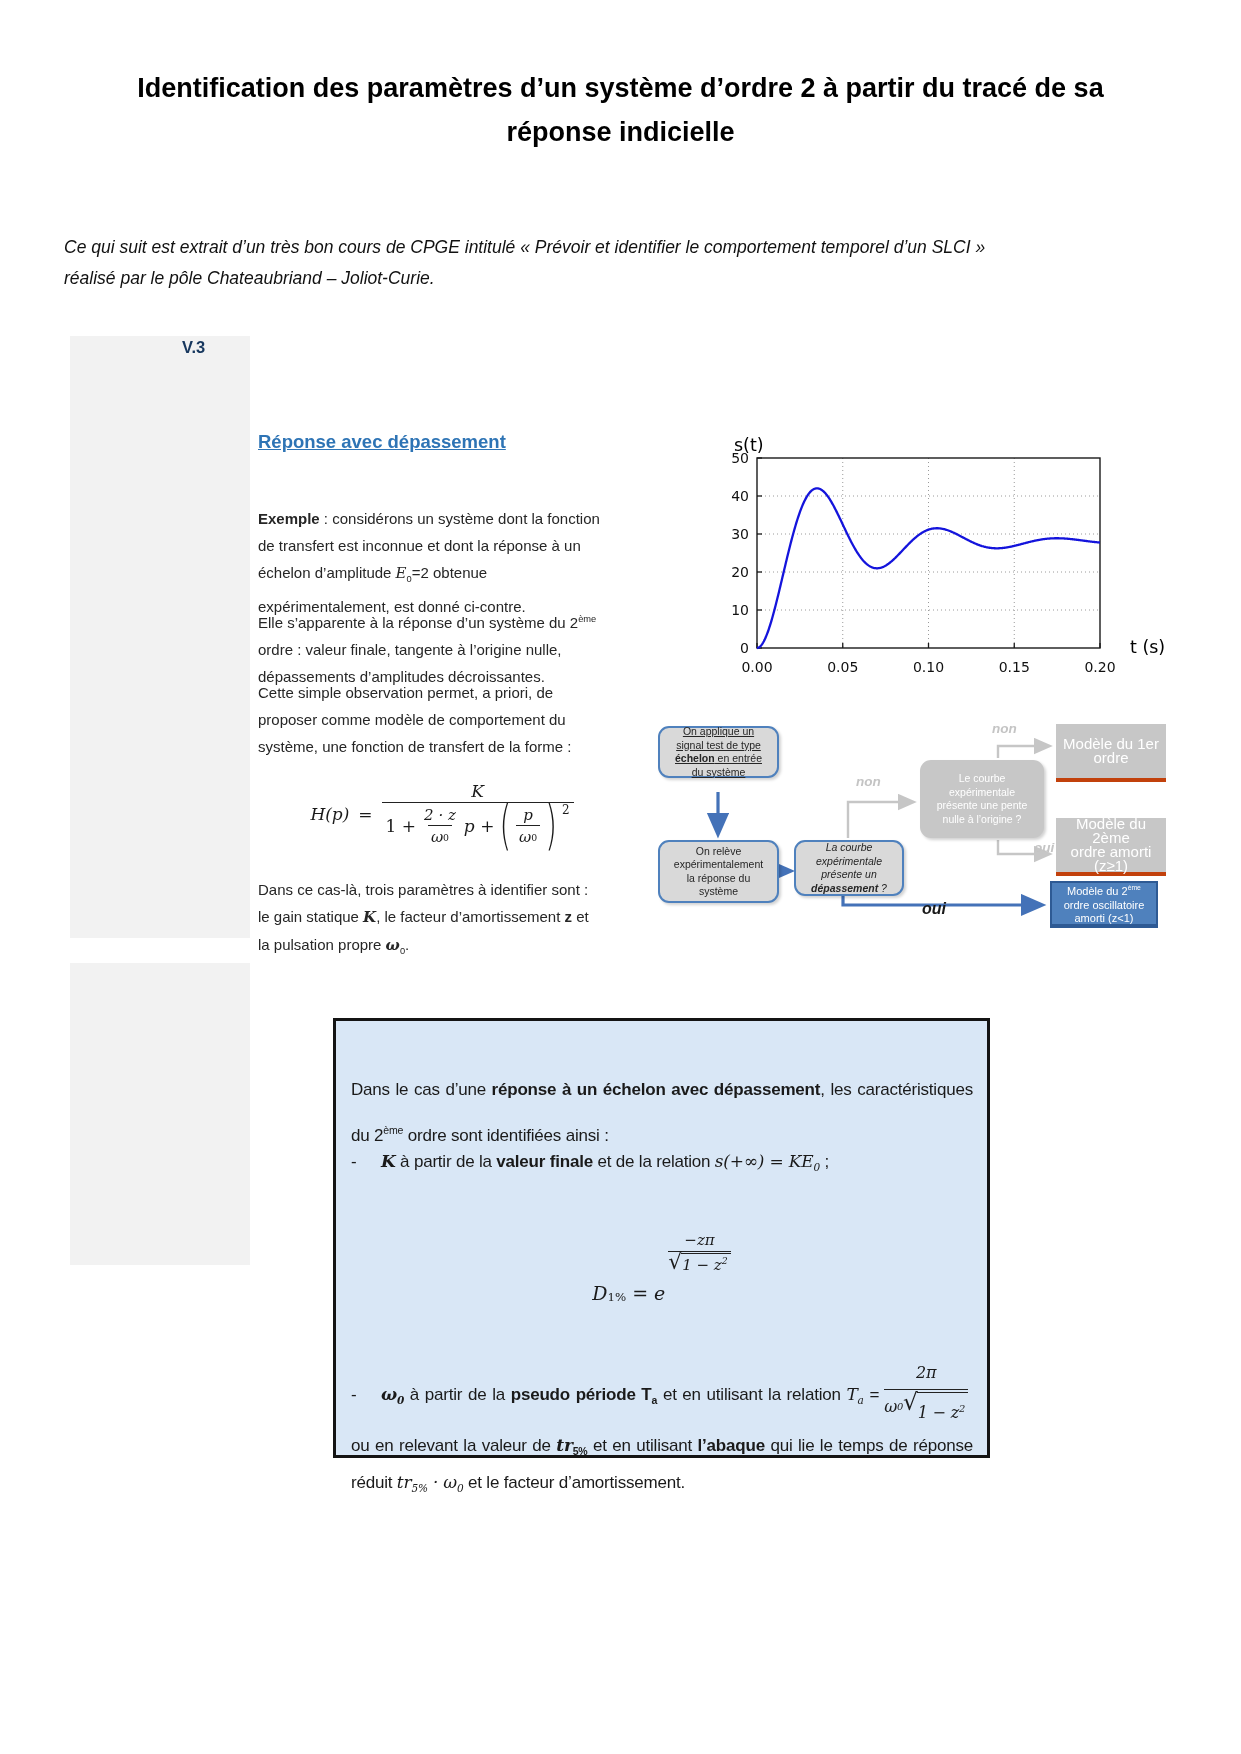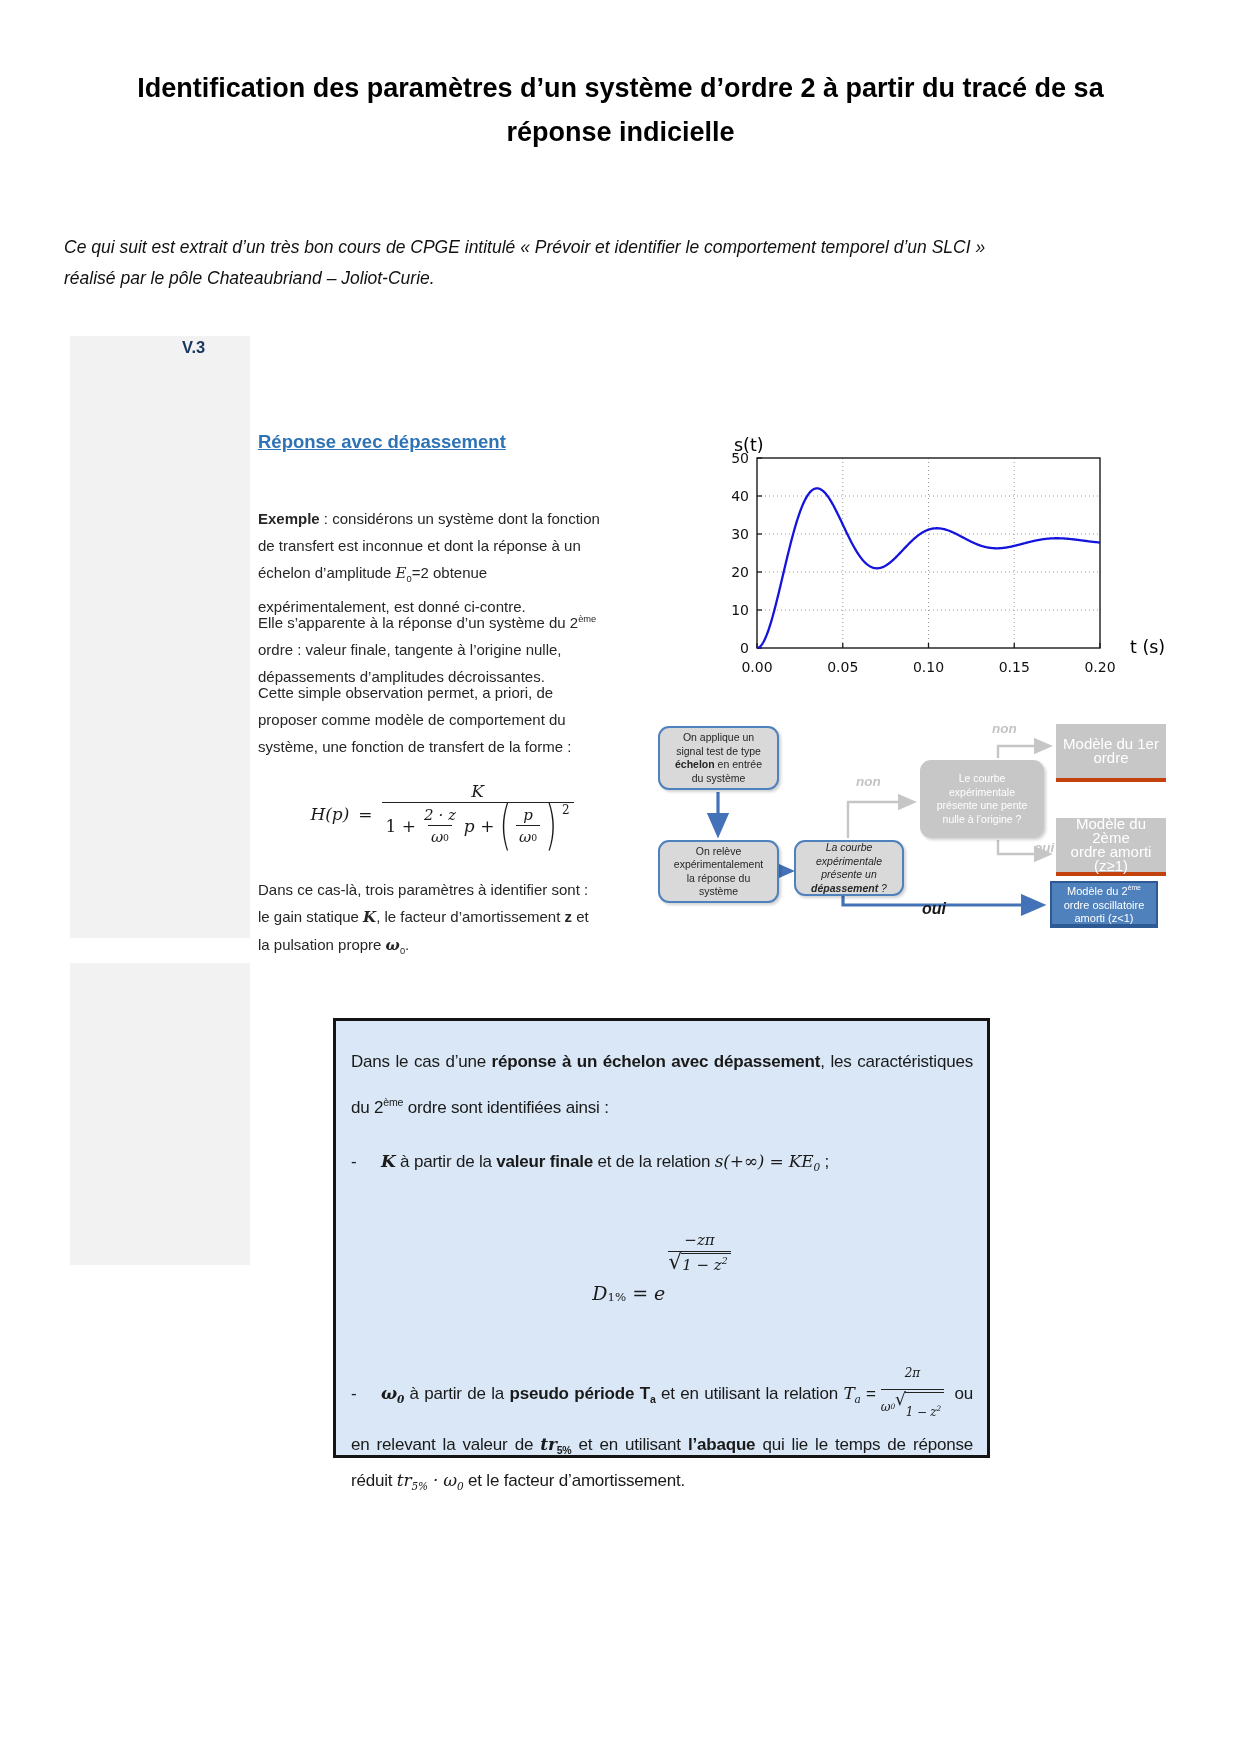--- a/index.html
+++ b/index.html
@@ -56,21 +56,21 @@
   .chart .axlabel{font-size:17.5px;fill:#000;font-family:"DejaVu Sans",sans-serif;}
   .chart .frame{fill:none;stroke:#1a1a1a;stroke-width:1.4;}
 
   
   .flow-svg{position:absolute;left:640px;top:708px;}
   .fbox{position:absolute;box-sizing:border-box;background:var(--flow-gray-fill,#D9D9D9);
         border:2.5px solid var(--flow-blue,#4F81BD);border-radius:11px;
         font-size:10.5px;line-height:13.5px;text-align:center;display:flex;flex-direction:column;
         justify-content:center;color:#262626;box-shadow:2px 2px 3px rgba(0,0,0,0.18);}
   .fbox .ln{display:block;}
-  .fb-apply{left:658px;top:726px;width:121px;height:64px;}
+  .fb-apply{left:658px;top:726px;width:121px;height:52px;text-decoration:underline;}
   .fb-releve{left:658px;top:840px;width:121px;height:63px;}
   .fb-courbe{left:794px;top:840px;width:110px;height:56px;font-style:italic;}
   .fb-pente{left:920px;top:760px;width:124px;height:78px;background:var(--faded-gray,#C7C7C7);
             border:none;color:#fff;}
   .endbox{position:absolute;box-sizing:border-box;background:var(--faded-gray,#C7C7C7);color:#fff;
           font-size:15px;line-height:14px;text-align:center;display:flex;flex-direction:column;
           justify-content:center;border-bottom:4px solid #c2410c;}
   .fb-1er{left:1056px;top:724px;width:110px;height:58px;}
   .fb-2a{left:1056px;top:818px;width:110px;height:58px;}
   .fb-osc{left:1050px;top:881px;width:108px;height:47px;background:var(--flow-blue,#4F81BD);
@@ -79,38 +79,38 @@
   .lab-gray{color:#C4C4C4;font-size:13.5px;}
   .lab-non1{left:856px;top:774px;}
   .lab-non2{left:992px;top:721px;}
   .lab-ouig{left:1034px;top:840px;}
   .lab-ouim{left:922px;top:900px;color:#1a1a1a;font-size:16px;}
 
   
   .infobox{position:absolute;left:333px;top:1018px;width:657px;height:440px;box-sizing:border-box;
            background:var(--info-bg,#D9E7F6);border:3px solid #141414;}
   .ib{position:absolute;left:15px;right:14px;font-size:17px;letter-spacing:-0.2px;color:#1a1a1a;}
-  .ib-intro{top:4px;line-height:40px;text-align:justify;}
+  .ib-intro{top:32px;line-height:40px;text-align:justify;}
   .ib-b1{top:108px;line-height:30px;}
   .ib-b2{top:166px;line-height:35px;text-align:justify;}
   .ib-b3{top:322px;line-height:30px;text-align:justify;}
   .dash{display:inline-block;width:30px;}
   .ib b{letter-spacing:-0.2px;}
 
   .formula-d{position:absolute;left:0;right:0;top:240px;display:flex;justify-content:center;
              align-items:flex-end;font-size:19px;color:#1a1a1a;}
   .expblock{display:inline-flex;flex-direction:column;align-items:center;transform:translateY(-30px);
             font-size:15px;margin-left:3px;}
   .fracbar{width:100%;border-top:1.4px solid #222;height:0;margin:2px 0 1px;}
   .sqrtrow{display:inline-flex;align-items:flex-start;}
   .radical{font-size:1.45em;line-height:0.85;font-style:normal;}
   .radicand{border-top:1.3px solid #222;padding:1px 3px 0 1px;margin-left:-1px;}
 
   .ifrac{display:inline-flex;flex-direction:column;align-items:center;vertical-align:middle;
-         font-size:12px;margin:0 5px;transform:translateY(-2px);}
+         font-size:16px;margin:0 5px;transform:translateY(-2px);}
   .ifrac .fnum{padding:0 2px 1px;}
   .ifrac .fdenrow{border-top:1.3px solid #222;padding-top:2px;display:inline-flex;align-items:flex-start;}
 </style>
 </head>
 <body>
 
 <div class="page">
 
   <div class="title">
     <div>Identification des paramètres d’un système d’ordre 2 à partir du tracé de sa</div>

